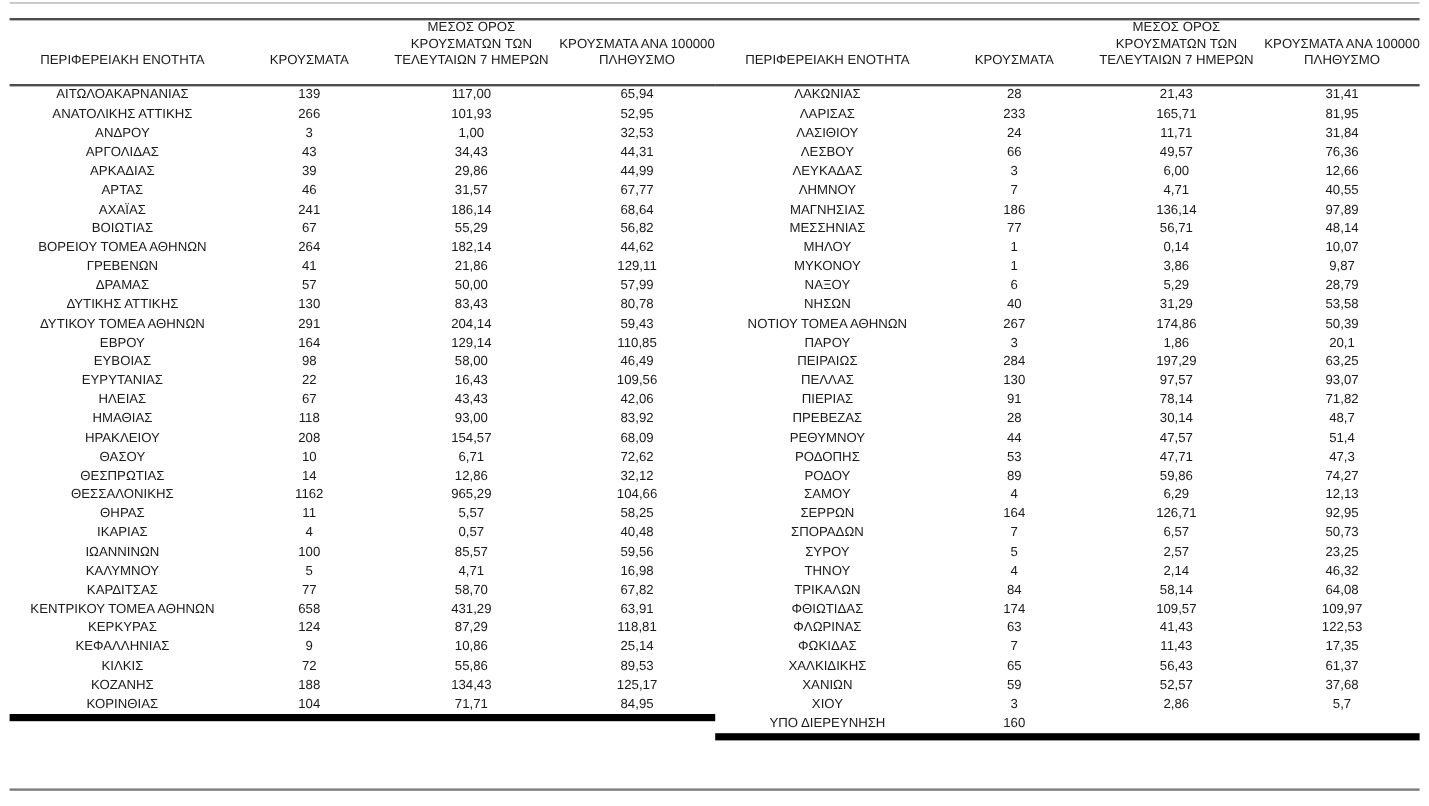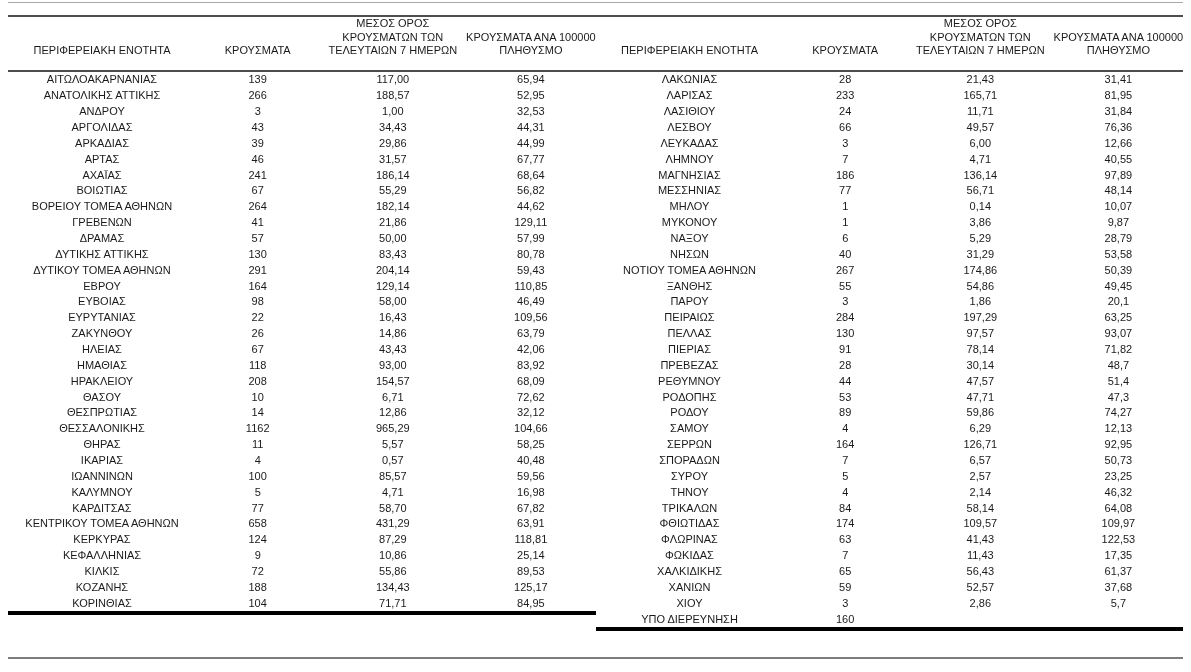--- a/index.html
+++ b/index.html
@@ -55,21 +55,21 @@
     align-items: flex-end;
     justify-content: center;
     text-align: center;
     font-size: 11px;
     line-height: 13.5px;
     padding-bottom: 17px;
     white-space: pre;
     overflow: visible;
   }
   .tbody {
-    border-bottom: 4px solid #000000;
+    border-bottom: 6px solid #000000;
   }
   .trow {
     height: 15.86px;
   }
   .td {
     display: flex;
     align-items: center;
     justify-content: center;
     font-size: 11px;
     line-height: 11px;
@@ -99,21 +99,21 @@
       <div class="tbody" id="tbody-left">
           <div class="trow">
             <div class="td">ΑΙΤΩΛΟΑΚΑΡΝΑΝΙΑΣ</div>
             <div class="td">139</div>
             <div class="td">117,00</div>
             <div class="td">65,94</div>
           </div>
           <div class="trow">
             <div class="td">ΑΝΑΤΟΛΙΚΗΣ ΑΤΤΙΚΗΣ</div>
             <div class="td">266</div>
-            <div class="td">188,57</div>
+            <div class="td">101,93</div>
             <div class="td">52,95</div>
           </div>
           <div class="trow">
             <div class="td">ΑΝΔΡΟΥ</div>
             <div class="td">3</div>
             <div class="td">1,00</div>
             <div class="td">32,53</div>
           </div>
           <div class="trow">
             <div class="td">ΑΡΓΟΛΙΔΑΣ</div>
@@ -185,26 +185,20 @@
             <div class="td">ΕΥΒΟΙΑΣ</div>
             <div class="td">98</div>
             <div class="td">58,00</div>
             <div class="td">46,49</div>
           </div>
           <div class="trow">
             <div class="td">ΕΥΡΥΤΑΝΙΑΣ</div>
             <div class="td">22</div>
             <div class="td">16,43</div>
             <div class="td">109,56</div>
-          </div>
-          <div class="trow">
-            <div class="td">ΖΑΚΥΝΘΟΥ</div>
-            <div class="td">26</div>
-            <div class="td">14,86</div>
-            <div class="td">63,79</div>
           </div>
           <div class="trow">
             <div class="td">ΗΛΕΙΑΣ</div>
             <div class="td">67</div>
             <div class="td">43,43</div>
             <div class="td">42,06</div>
           </div>
           <div class="trow">
             <div class="td">ΗΜΑΘΙΑΣ</div>
             <div class="td">118</div>
@@ -387,26 +381,20 @@
             <div class="td">31,29</div>
             <div class="td">53,58</div>
           </div>
           <div class="trow">
             <div class="td">ΝΟΤΙΟΥ ΤΟΜΕΑ ΑΘΗΝΩΝ</div>
             <div class="td">267</div>
             <div class="td">174,86</div>
             <div class="td">50,39</div>
           </div>
           <div class="trow">
-            <div class="td">ΞΑΝΘΗΣ</div>
-            <div class="td">55</div>
-            <div class="td">54,86</div>
-            <div class="td">49,45</div>
-          </div>
-          <div class="trow">
             <div class="td">ΠΑΡΟΥ</div>
             <div class="td">3</div>
             <div class="td">1,86</div>
             <div class="td">20,1</div>
           </div>
           <div class="trow">
             <div class="td">ΠΕΙΡΑΙΩΣ</div>
             <div class="td">284</div>
             <div class="td">197,29</div>
             <div class="td">63,25</div>

